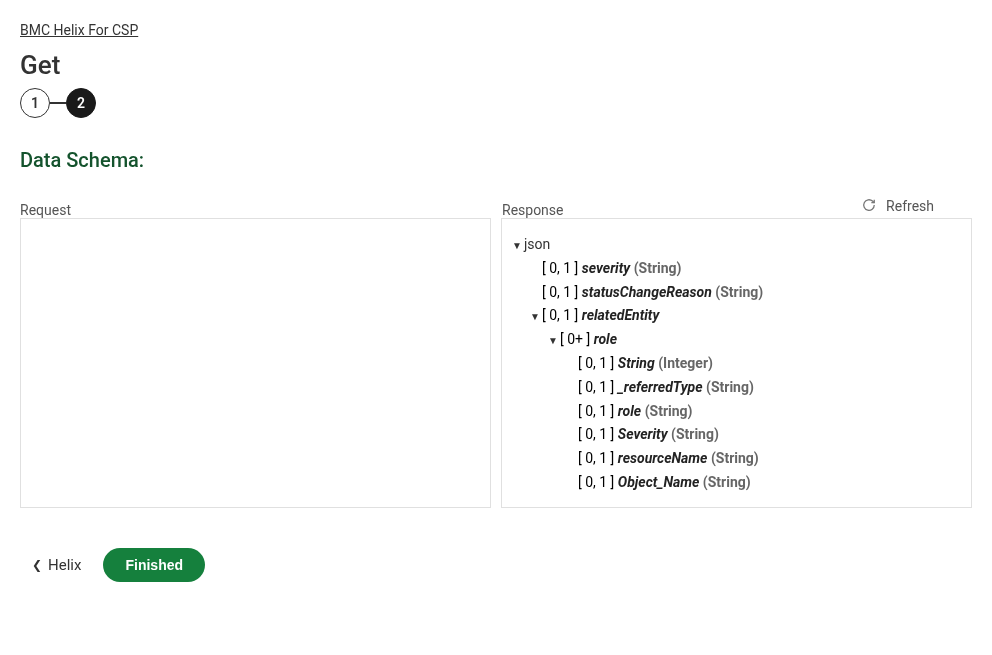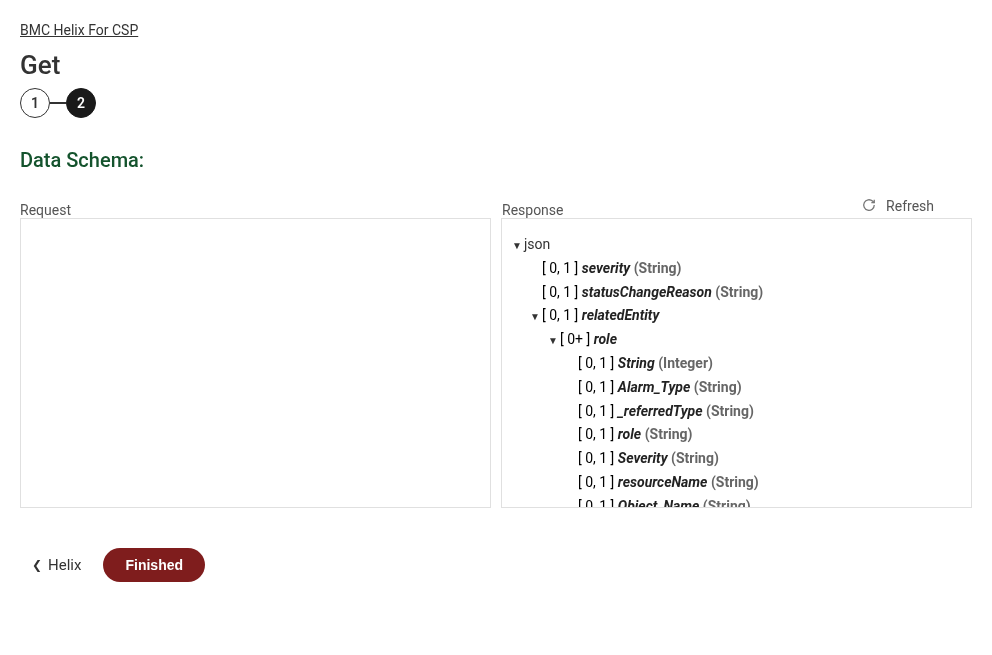--- a/index.html
+++ b/index.html
@@ -144,21 +144,21 @@
       align-items: center;
       gap: 6px;
       font-size: 15px;
       color: #333;
       cursor: pointer;
     }
     .back-chevron {
       font-size: 12px;
     }
     .finished-btn {
-      background: #7f1d1d;
+      background: #15803d;
       color: #fff;
       border: none;
       border-radius: 18px;
       padding: 9px 22px;
       font-size: 14px;
       font-weight: 600;
       cursor: pointer;
     }
     .header-row {
       display: flex;
@@ -215,23 +215,20 @@
             <div class="tree-node">
               <div><span class="tree-chevron">▼</span><span class="tree-card">[ 0, 1 ] </span><span class="tree-name">relatedEntity</span></div>
               <div class="tree-children">
                 <div class="tree-node">
                   <div><span class="tree-chevron">▼</span><span class="tree-card">[ 0+ ] </span><span class="tree-name">role</span></div>
                   <div class="tree-children">
                     <div class="tree-node">
                       <div><span class="tree-chevron"></span><span class="tree-card">[ 0, 1 ] </span><span class="tree-name">String</span><span class="tree-type"> (Integer)</span></div>
                     </div>
                     <div class="tree-node">
-                      <div><span class="tree-chevron"></span><span class="tree-card">[ 0, 1 ] </span><span class="tree-name">Alarm_Type</span><span class="tree-type"> (String)</span></div>
-                    </div>
-                    <div class="tree-node">
                       <div><span class="tree-chevron"></span><span class="tree-card">[ 0, 1 ] </span><span class="tree-name">_referredType</span><span class="tree-type"> (String)</span></div>
                     </div>
                     <div class="tree-node">
                       <div><span class="tree-chevron"></span><span class="tree-card">[ 0, 1 ] </span><span class="tree-name">role</span><span class="tree-type"> (String)</span></div>
                     </div>
                     <div class="tree-node">
                       <div><span class="tree-chevron"></span><span class="tree-card">[ 0, 1 ] </span><span class="tree-name">Severity</span><span class="tree-type"> (String)</span></div>
                     </div>
                     <div class="tree-node">
                       <div><span class="tree-chevron"></span><span class="tree-card">[ 0, 1 ] </span><span class="tree-name">resourceName</span><span class="tree-type"> (String)</span></div>

